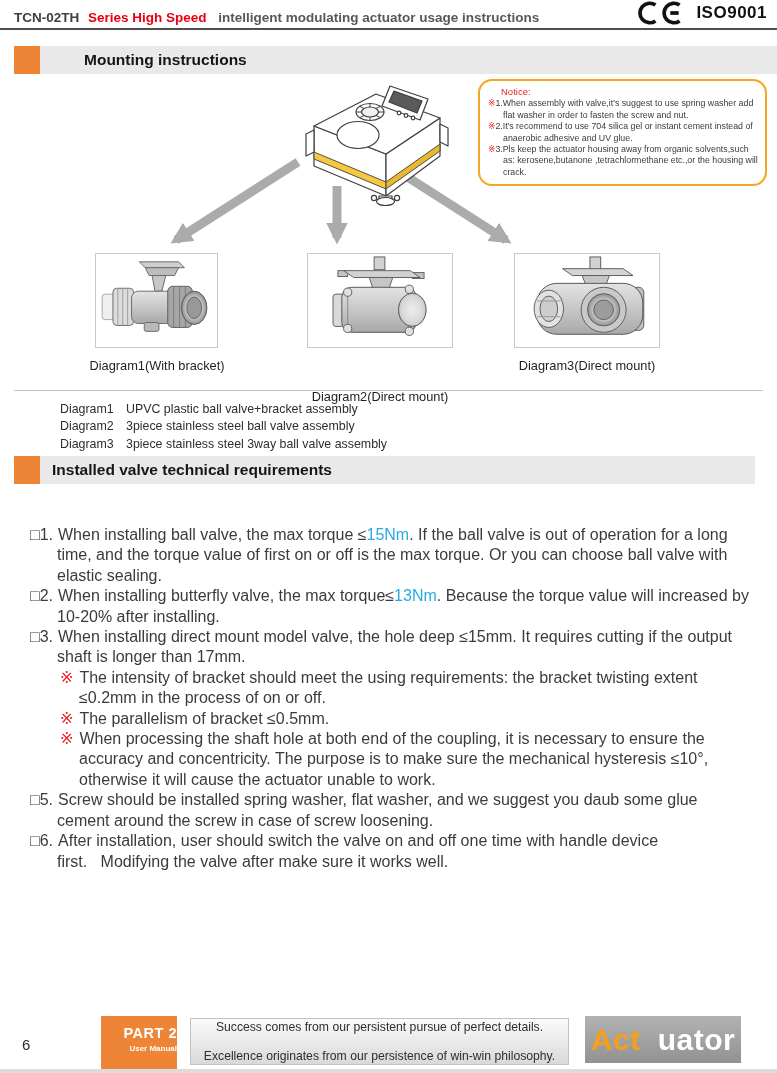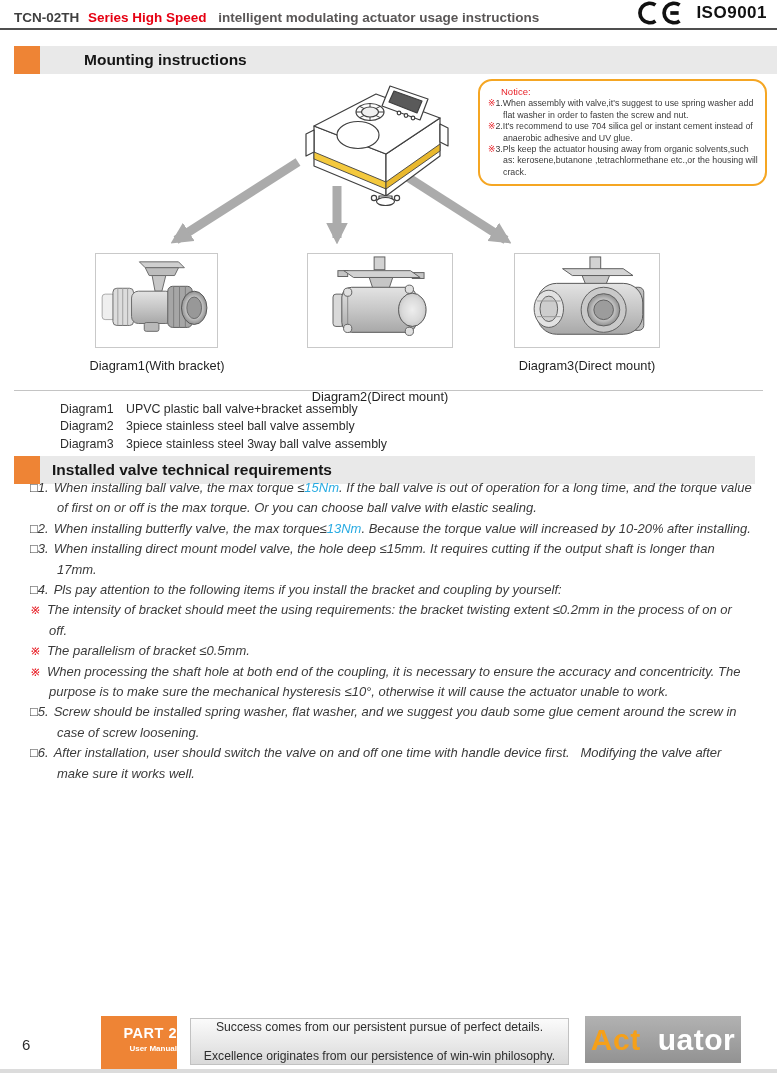--- a/index.html
+++ b/index.html
@@ -40,26 +40,26 @@
   .cap{position:absolute;top:288px;width:190px;text-align:center;font-size:12.8px;color:#1f1f1f;}
   .cap1{left:62px;} .cap2{left:285px;margin-top:31px;} .cap3{left:492px;}
 
   .divider{position:absolute;top:390px;left:14px;width:749px;height:1px;background:#c4c4c4;}
 
   
   .legend{position:absolute;top:401px;left:60px;font-size:12.4px;line-height:17.4px;color:#2e2e2e;}
   .lg-label{display:inline-block;width:66px;}
 
   
-  .reqs{position:absolute;top:478px;left:30px;width:722px;font-size:13px;line-height:20.4px;color:#3b3b3b;font-style:italic;}
+  .reqs{position:absolute;top:525px;left:30px;width:722px;font-size:16px;line-height:20.4px;color:#3b3b3b;}
   .req{padding-left:27px;text-indent:-27px;}
   .mk{margin-right:5px;}
   .blue{color:#29abe2;}
   .red{color:#e8232a;}
-  .sub{padding-left:19px;text-indent:-19px;}
+  .sub{margin-left:30px;padding-left:19px;text-indent:-19px;}
   .mk2{margin-right:6px;}
 
   
   .pagenum{position:absolute;left:22px;top:1036px;font-size:15px;color:#2b2b2b;}
   .partbox{position:absolute;left:101px;top:1016px;width:76px;height:64px;background:#ee8435;
            color:#fff;text-align:right;box-sizing:border-box;padding-top:9px;}
   .partbox .p1{font-size:14.5px;font-weight:700;letter-spacing:0.5px;}
   .partbox .p2{font-size:8px;font-weight:700;margin-top:3px;padding-left:8px;}
   .slogan{position:absolute;left:190px;top:1018px;width:377px;height:45px;border:1px solid #c2c2c2;
           background:linear-gradient(#fbfbfb,#d9d9d9);display:flex;flex-direction:column;
@@ -226,21 +226,20 @@
 
   <div class="bar bar2">
     <span class="sq"></span>
     <span class="bt">Installed valve technical requirements</span>
   </div>
 
   <div class="reqs">
     <div class="req"><span class="mk">□1.</span><span>When installing ball valve, the max torque ≤</span><span class="blue">15Nm</span><span>. If the ball valve is out of operation for a long time, and the torque value of first on or off is the max torque. Or you can choose ball valve with elastic sealing.</span></div>
     <div class="req"><span class="mk">□2.</span><span>When installing butterfly valve, the max torque≤</span><span class="blue">13Nm</span><span>. Because the torque value will increased by 10-20% after installing.</span></div>
     <div class="req"><span class="mk">□3.</span><span>When installing direct mount model valve, the hole deep ≤15mm. It requires cutting if the output shaft is longer than 17mm.</span></div>
-    <div class="req"><span class="mk">□4.</span><span>Pls pay attention to the following items if you install the bracket and coupling by yourself:</span></div>
     <div class="sub"><span class="red mk2">※</span><span>The intensity of bracket should meet the using requirements: the bracket twisting extent ≤0.2mm in the process of on or off.</span></div>
     <div class="sub"><span class="red mk2">※</span><span>The parallelism of bracket ≤0.5mm.</span></div>
     <div class="sub"><span class="red mk2">※</span><span>When processing the shaft hole at both end of the coupling, it is necessary to ensure the accuracy and concentricity. The purpose is to make sure the mechanical hysteresis ≤10°, otherwise it will cause the actuator unable to work.</span></div>
     <div class="req"><span class="mk">□5.</span><span>Screw should be installed spring washer, flat washer, and we suggest you daub some glue cement around the screw in case of screw loosening.</span></div>
     <div class="req"><span class="mk">□6.</span><span>After installation, user should switch the valve on and off one time with handle device first.&nbsp;&nbsp;&nbsp;Modifying the valve after make sure it works well.</span></div>
   </div>
 
   <div class="pagenum">6</div>
   <div class="partbox">
     <div class="p1">PART 2</div>

